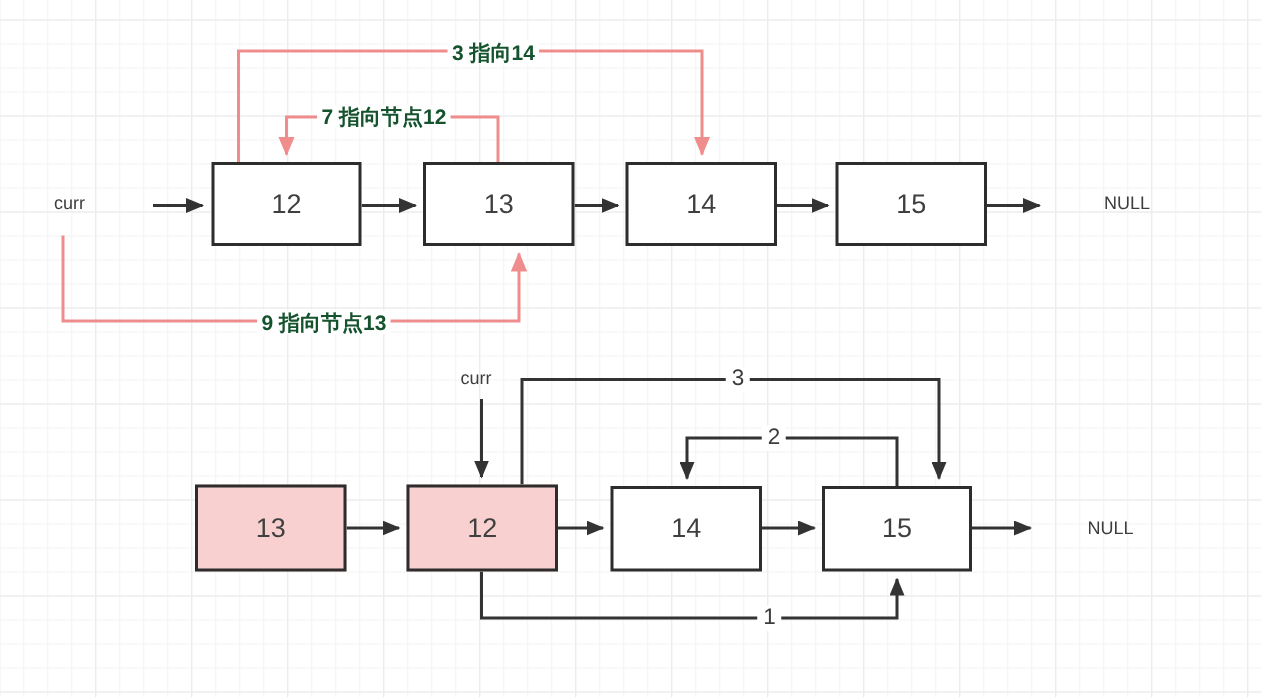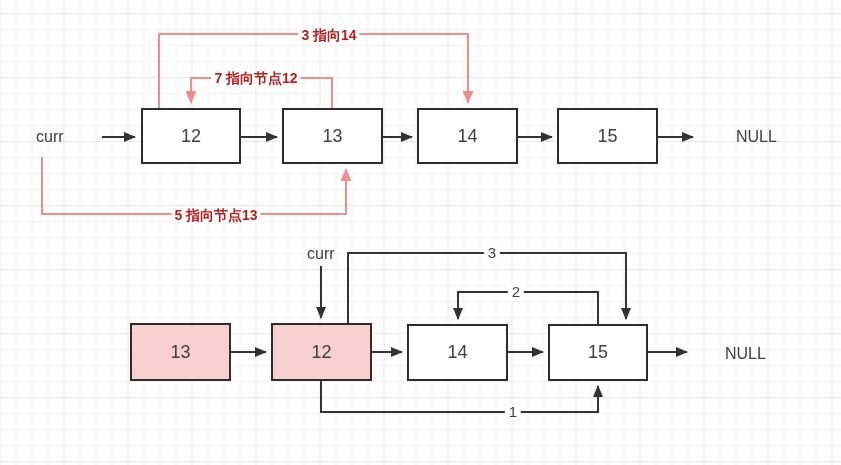--- a/index.html
+++ b/index.html
@@ -17,25 +17,25 @@
   }
   .wires{position:absolute;left:0;top:0;width:841px;height:465px;}
   .node{
     position:absolute;box-sizing:border-box;
     border:2px solid #2d2d2d;background:#ffffff;
     display:flex;align-items:center;justify-content:center;
     font-size:18px;color:#3f3f3f;
   }
   .node.highlight{background:#f8d0d0;}
   .lbl{
-    position:absolute;color:#3d3d3d;font-size:16px;white-space:nowrap;
+    position:absolute;color:#3d3d3d;font-size:12px;white-space:nowrap;
   }
   .redlbl{
     position:absolute;transform:translate(-50%,-50%);
-    color:#b91c1c;font-size:14px;font-weight:bold;white-space:nowrap;
+    color:#14532d;font-size:14px;font-weight:bold;white-space:nowrap;
     background:#ffffff;padding:0 3px;line-height:1.15;
   }
   .steplbl{
     position:absolute;transform:translate(-50%,-50%);
     color:#3d3d3d;font-size:15px;white-space:nowrap;
     background:#ffffff;padding:0 4px;line-height:1.1;
   }
 </style>
 </head>
 <body>
@@ -85,21 +85,21 @@
     <span>14</span>
   </div>
   <div class="node" style="left:557px;top:108px;width:101px;height:56px;">
     <span>15</span>
   </div>
 
   <div class="lbl" style="left:736px;top:128px;">NULL</div>
 
   <div class="redlbl" style="left:329px;top:35px;">3 指向14</div>
   <div class="redlbl" style="left:256px;top:78px;">7 指向节点12</div>
-  <div class="redlbl" style="left:216px;top:215px;">5 指向节点13</div>
+  <div class="redlbl" style="left:216px;top:215px;">9 指向节点13</div>
 
   <div class="lbl" style="left:307px;top:245px;">curr</div>
 
   <div class="node highlight" style="left:130px;top:323px;width:101px;height:58px;">
     <span>13</span>
   </div>
   <div class="node highlight" style="left:271px;top:323px;width:101px;height:58px;">
     <span>12</span>
   </div>
   <div class="node" style="left:407px;top:324px;width:101px;height:57px;">

